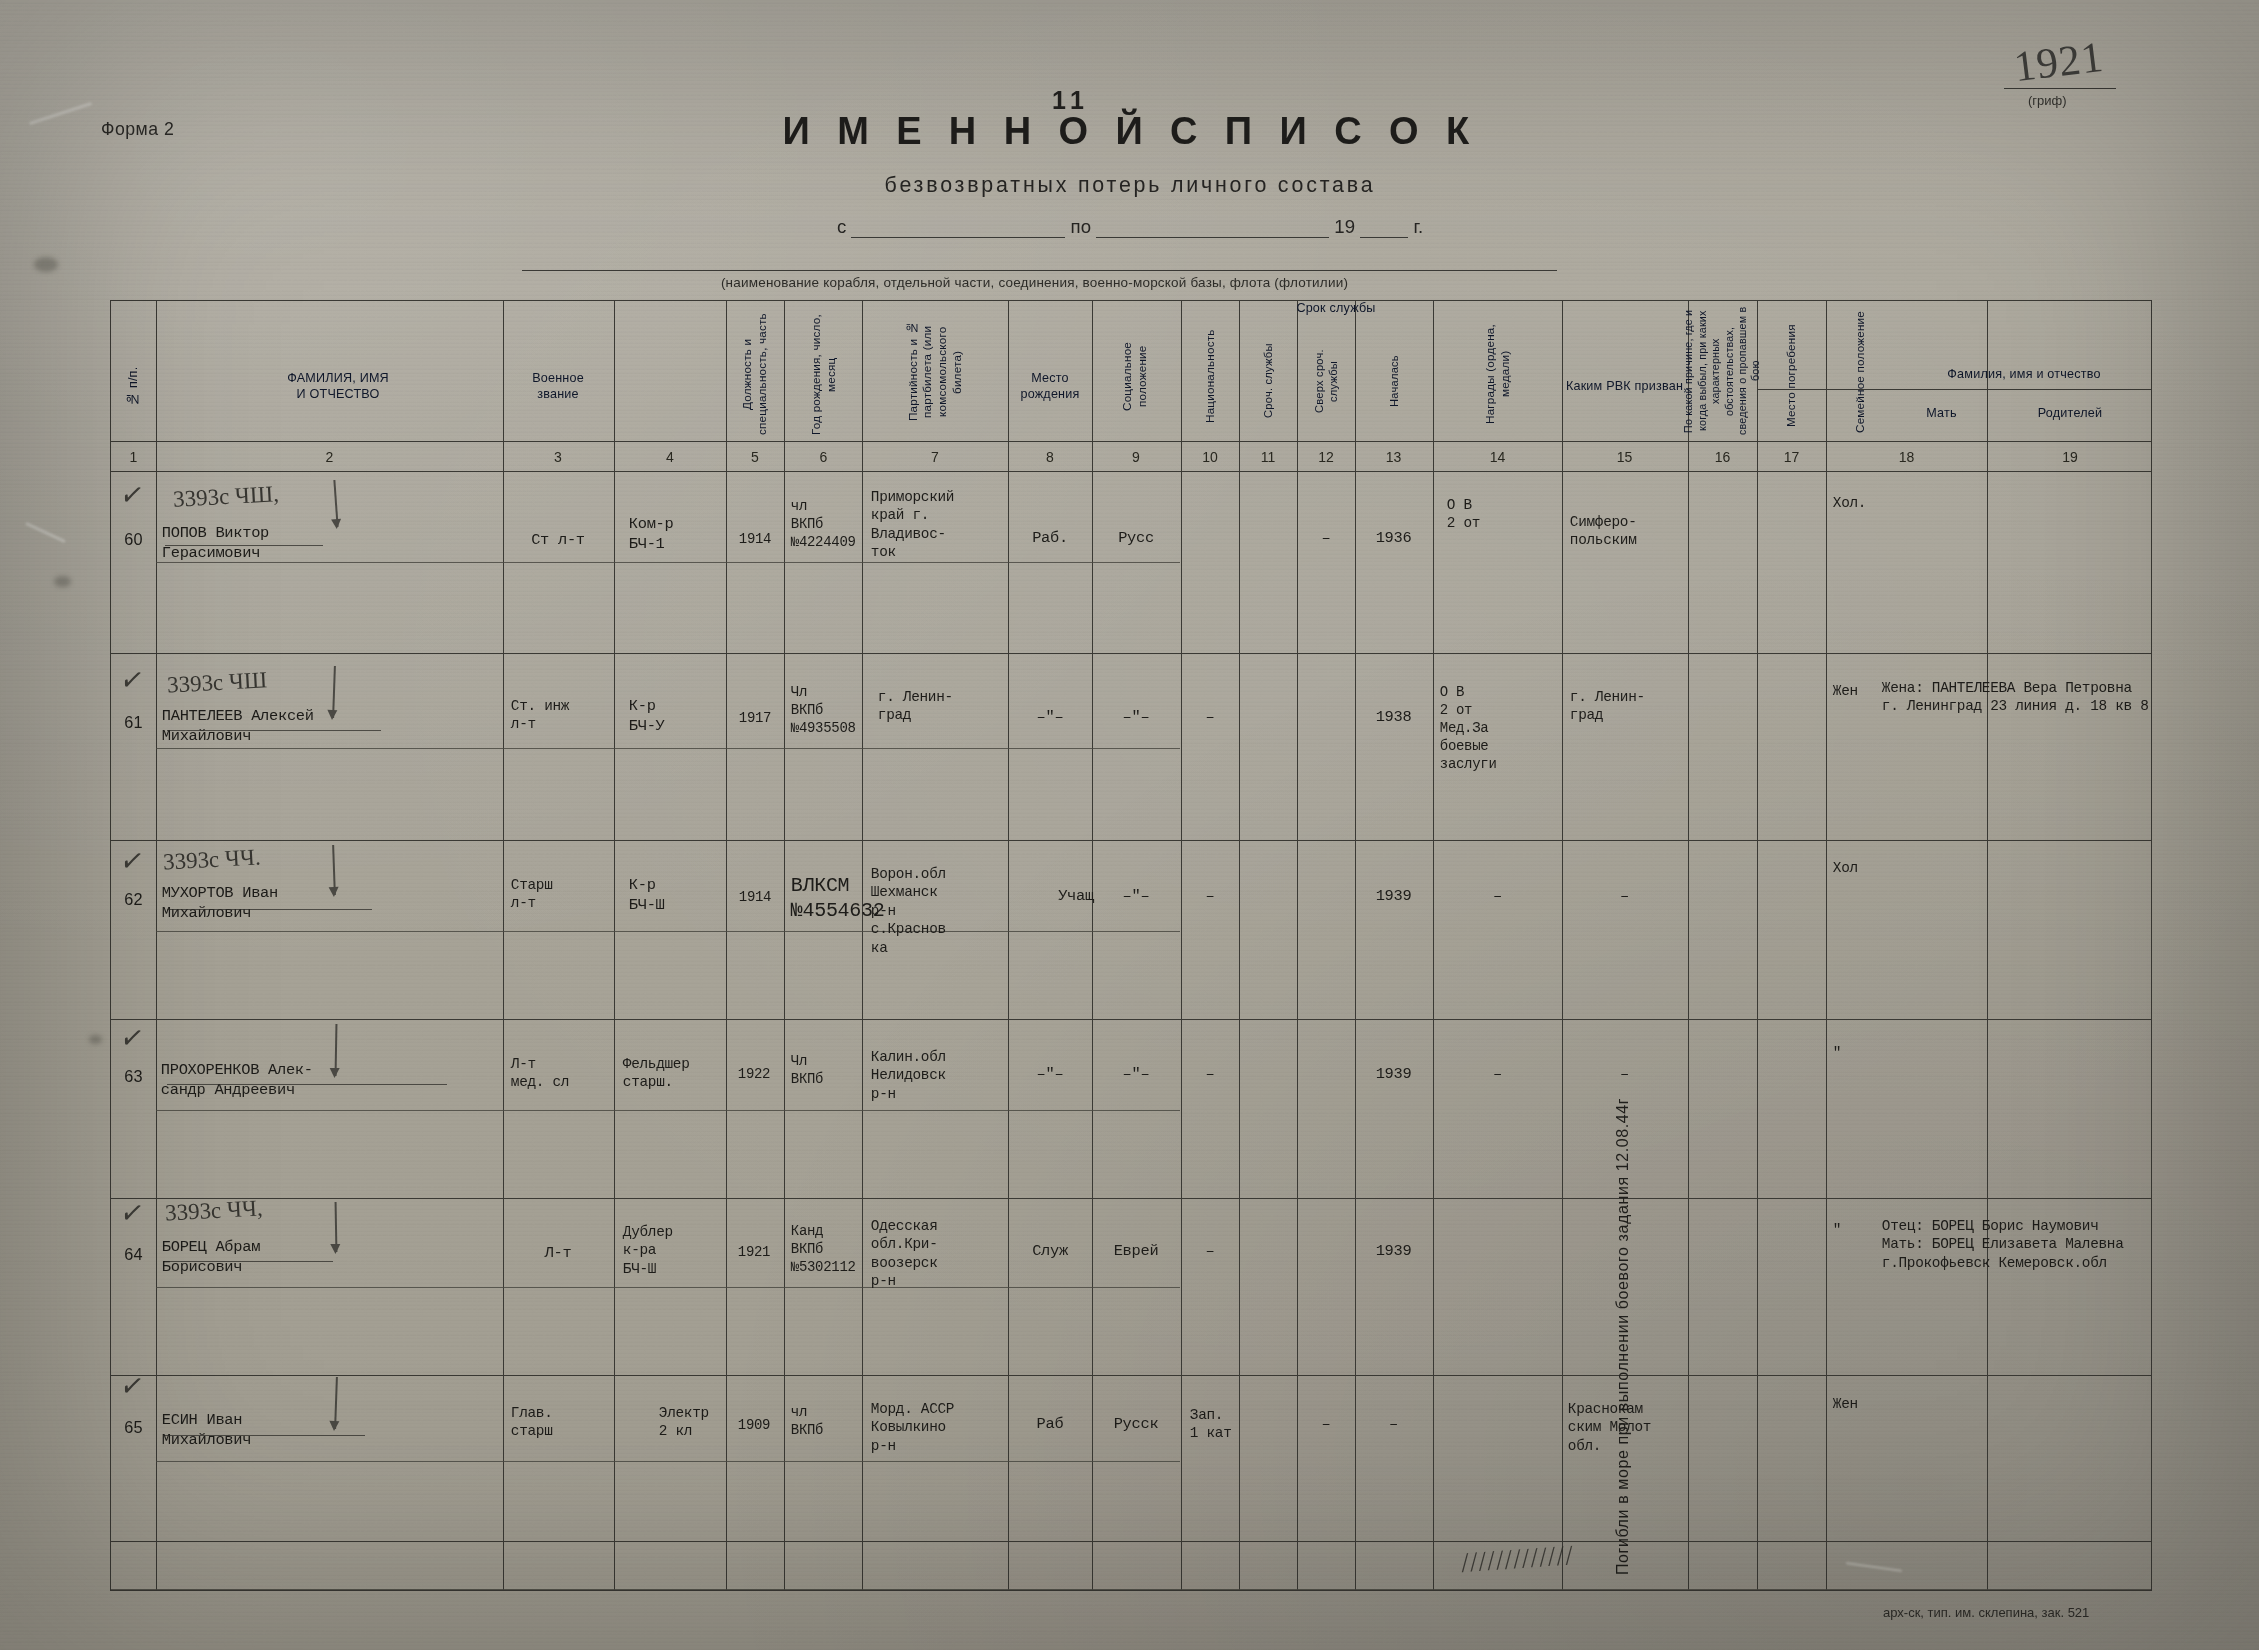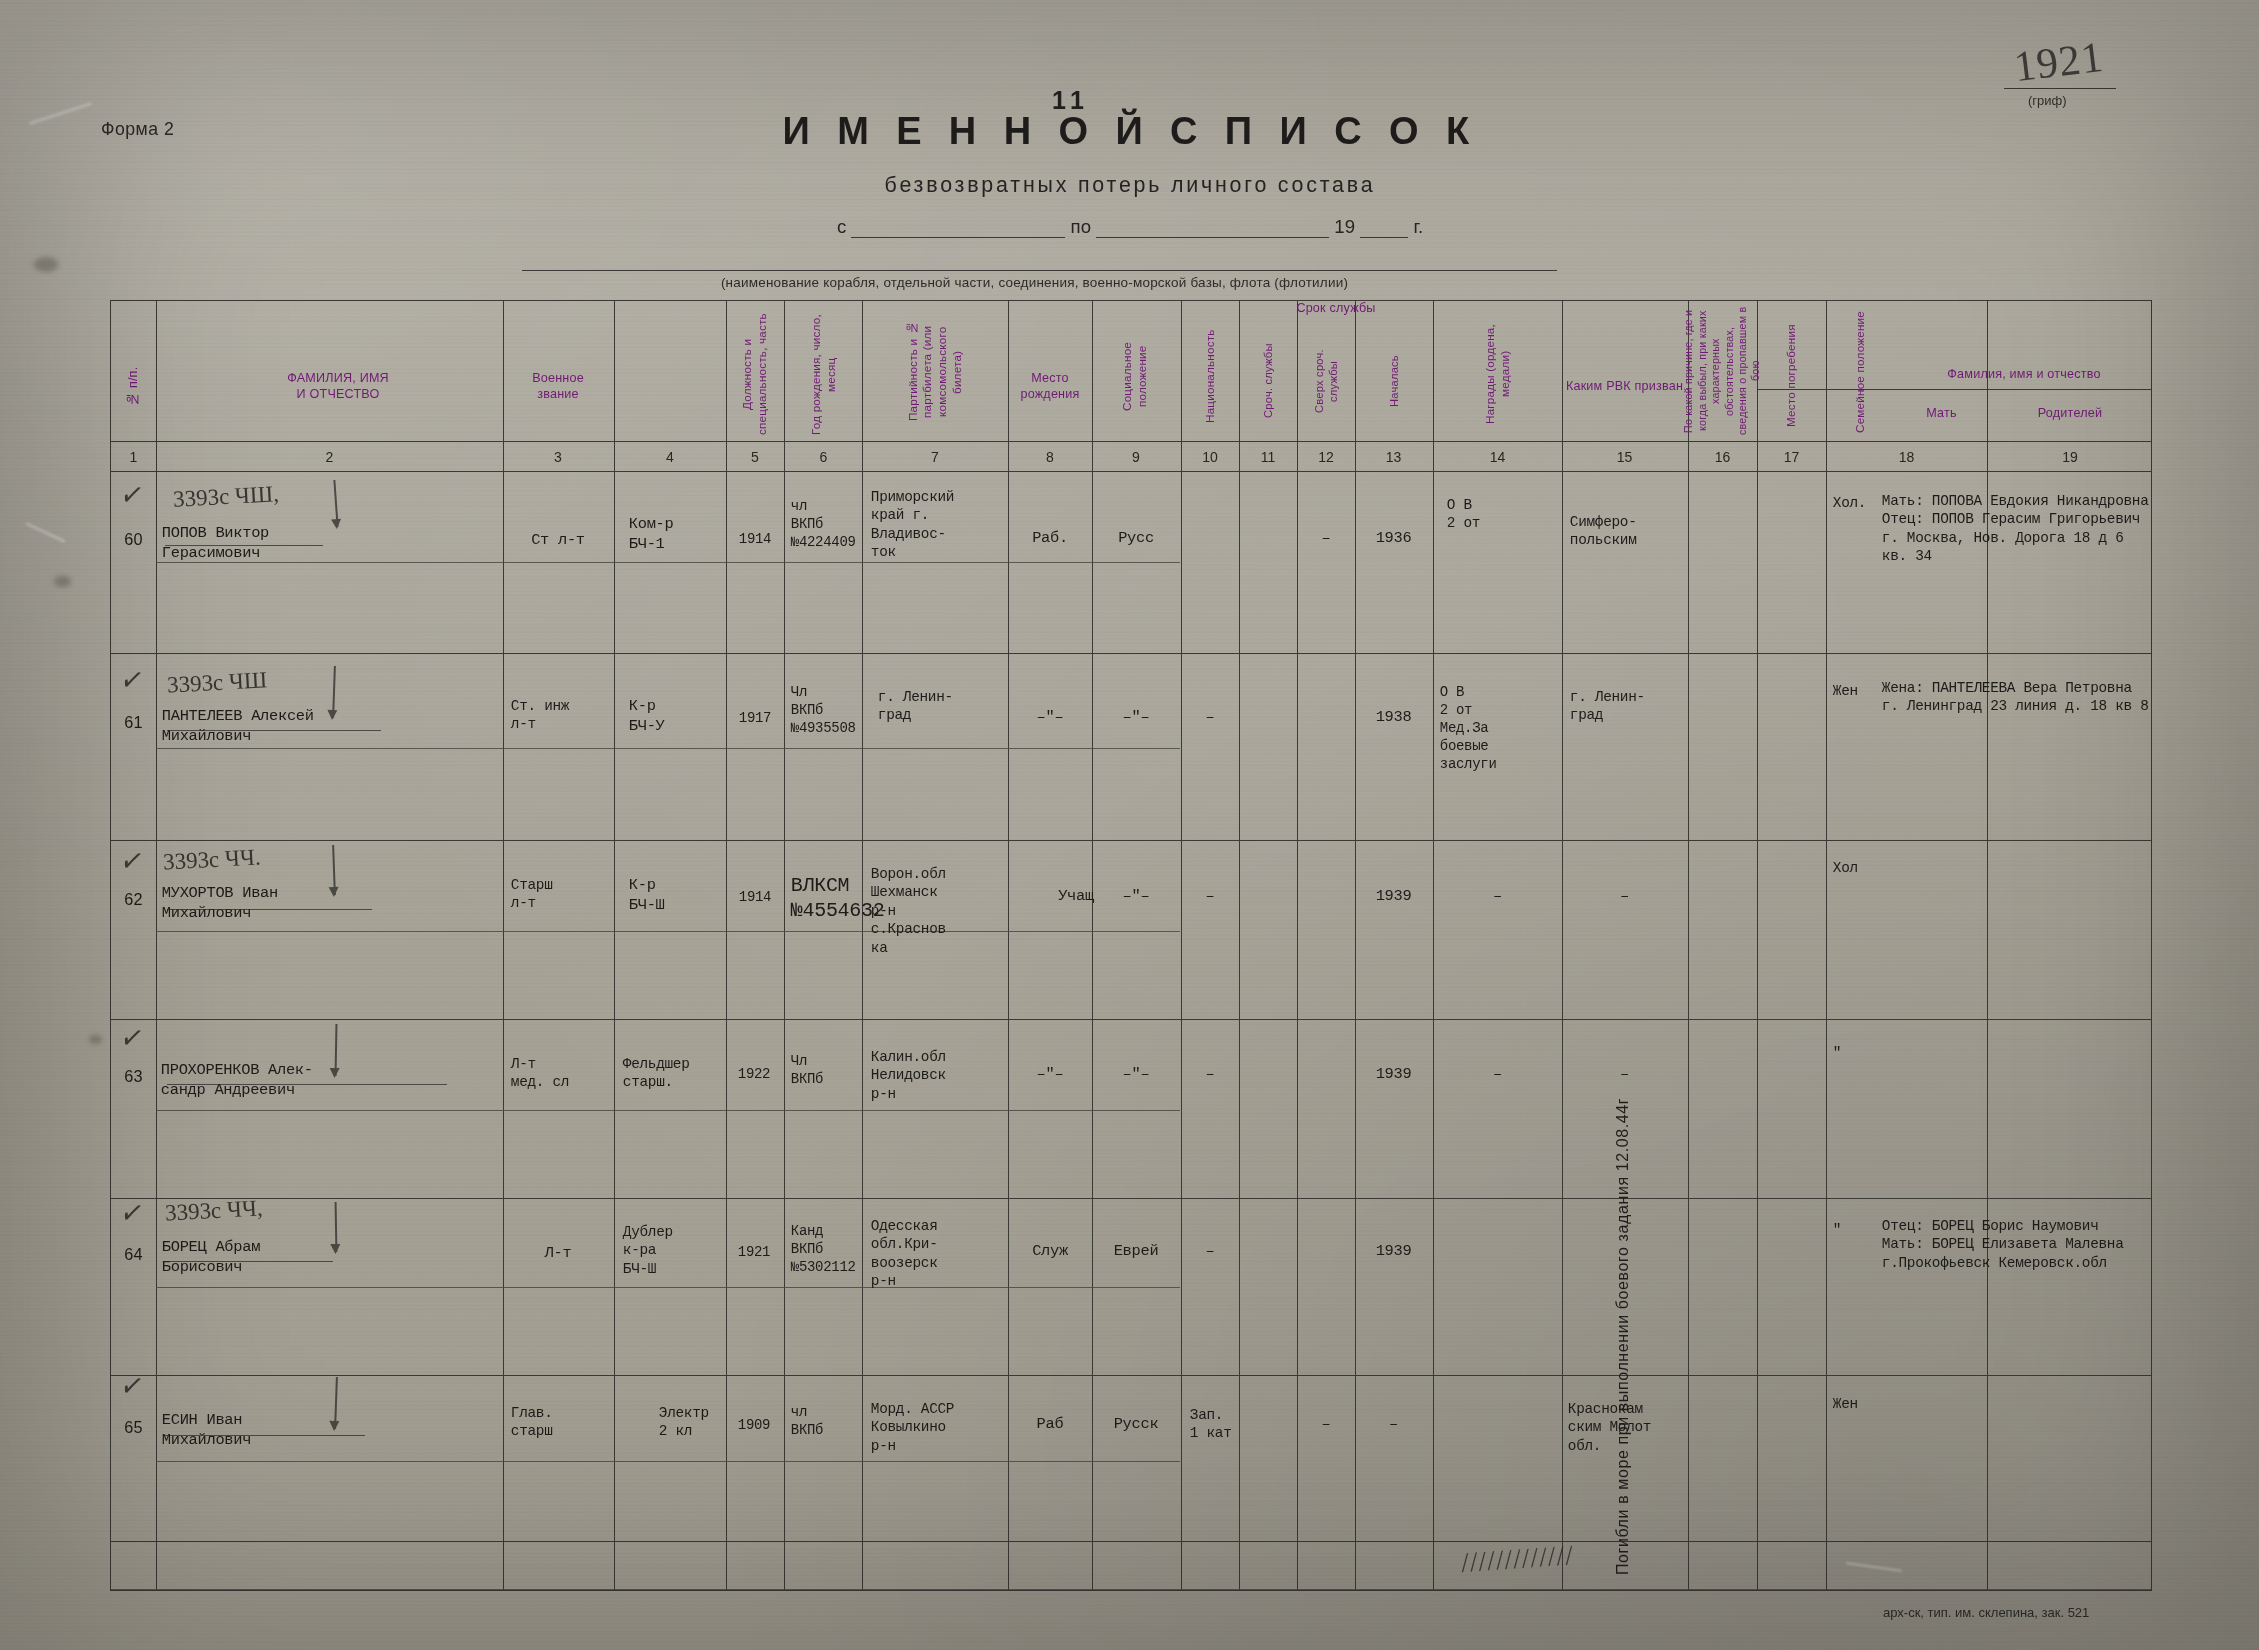--- a/index.html
+++ b/index.html
@@ -98,21 +98,21 @@
   }
   .vline { position:absolute; top:0; bottom:0; width:0; border-left:1.5px solid #3a3934; }
   .hline { position:absolute; left:0; right:0; height:0; border-top:1.5px solid #3a3934; }
   .hline.thin { border-top:0.9px solid #4a4942; opacity:.85; }
 
   .hdr-cell {
     position:absolute;
     display:flex; align-items:center; justify-content:center;
     text-align:center;
     font-size:12.6px; line-height:1.25;
-    color:#701a75;
+    color:#0f172a;
     letter-spacing:0.2px;
     padding:1.9px;
     box-sizing:border-box;
   }
   .hdr-cell.vert {
     writing-mode:vertical-rl;
     transform:rotate(180deg);
     white-space:nowrap;
   }
   .hdr-cell.vert.wrap { white-space:normal; }
@@ -344,24 +344,20 @@
     <div class="cell typed c" style="left:981px; top:227px; width:88px;">Русс</div>
     <div class="cell typed c" style="left:1072px; top:227px; width:54px;"></div>
     <div class="cell typed c" style="left:1188px; top:227px; width:54px;">–</div>
     <div class="cell typed c" style="left:1245px; top:227px; width:75px;">1936</div>
     <div class="cell typed" style="left:1333px; top:194px; width:112px; white-space:pre-line; font-size:14.4px;">О В
 2 от</div>
     <div class="cell typed" style="left:1456px; top:211px; width:121px; white-space:pre-line; font-size:14.4px;">Симферо-
 польским</div>
     <div class="cell typed c" style="left:1648px; top:227px; width:65px;"></div>
     <div class="cell typed" style="left:1719px; top:192px; width:65px; font-size:14.4px;">Хол.</div>
-    <div class="cell typed" style="left:1768px; top:190px; width:280px; white-space:pre-line; font-size:14.4px;">Мать: ПОПОВА Евдокия Никандровна
-Отец: ПОПОВ Герасим Григорьевич
-г. Москва, Нов. Дорога 18  д 6
-кв. 34</div>
 
     <div class="hand" style="left:56px; top:369px;">3393с ЧШ</div>
     <div class="tick" style="left:7.5px; top:360px;">✓</div>
     <div class="pen-arrow" style="left:222px; top:365px; height:52px; transform:rotate(2deg);"></div>
     <div class="cell c" style="left:1.9px; top:410px; width:41px;">61</div>
     <div class="cell typed" style="left:48px; top:405px; width:339px; white-space:pre-line;">ПАНТЕЛЕЕВ Алексей
    Михайлович</div>
     <div class="strike" style="left:56px; top:429px; width:214px;"></div>
     <div class="cell typed" style="left:397px; top:395px; width:103px; white-space:pre-line; font-size:14.4px;">Ст. инж
 л-т</div>

